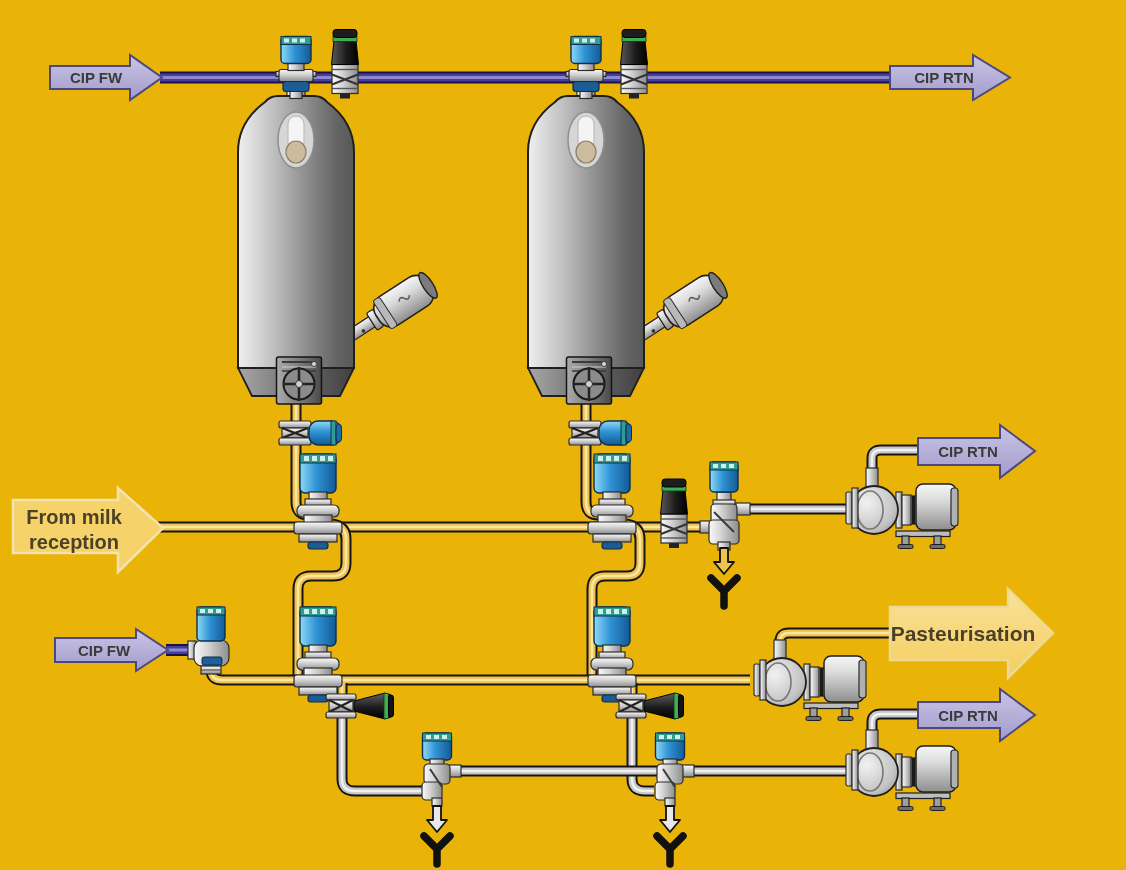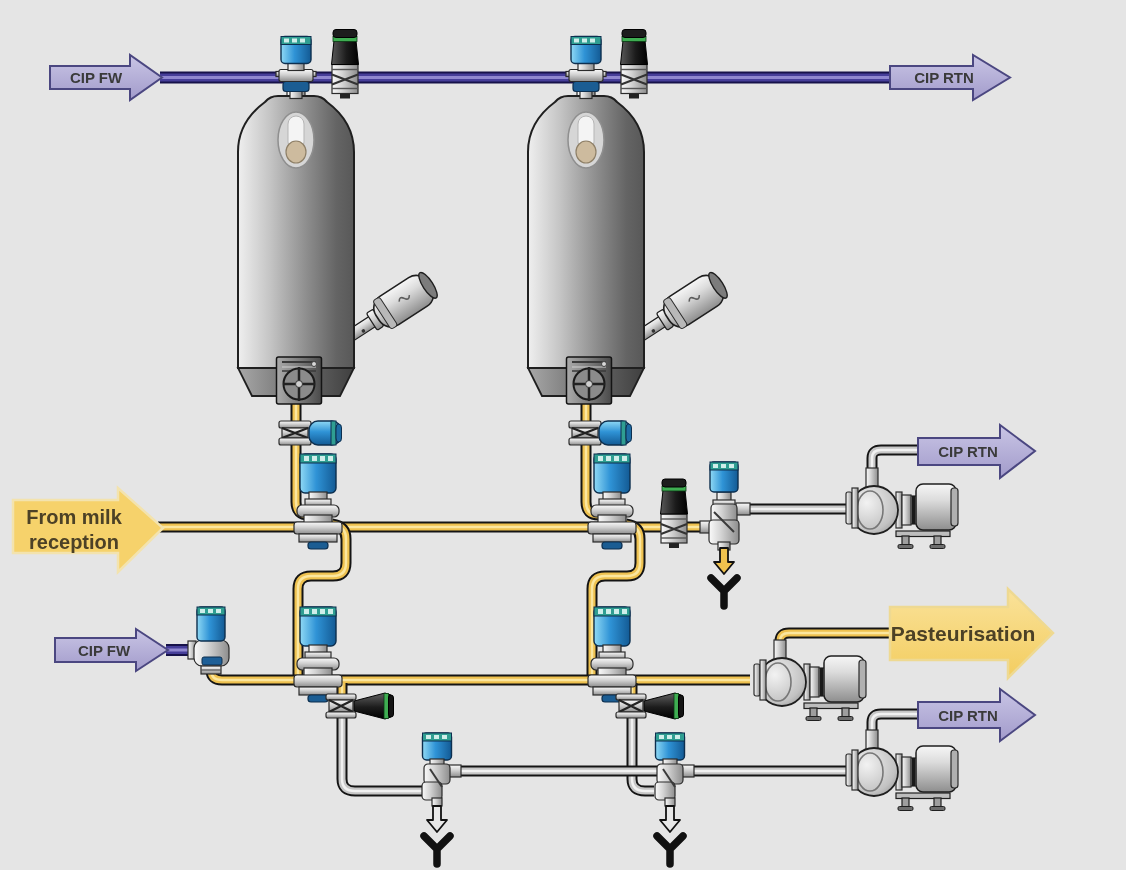--- a/index.html
+++ b/index.html
@@ -1,17 +1,17 @@
 <!DOCTYPE html>
 <html><head>
 <meta charset="utf-8">
 <style>
   html,body{margin:0;padding:0;background:#ffffff;}
   body{font-family:"Liberation Sans",sans-serif;}
-  .stage{position:relative;width:1126px;height:870px;background:#e5e5e5;overflow:hidden;}
+  .stage{position:relative;width:1126px;height:870px;background:#eab308;overflow:hidden;}
   svg{display:block;}
   
   .po{fill:none;stroke:#141414;}
   .pm{fill:none;}
   .ph{fill:none;}
   .pipe-y .pm{stroke:#eec14f;} .pipe-y .ph{stroke:#fbe69e;}
   .pipe-g .pm{stroke:#c6c6c6;} .pipe-g .ph{stroke:#f1f1f1;}
   .pipe-p .po{stroke:#17124a;} .pipe-p .pm{stroke:#463e99;} .pipe-p .ph{stroke:#8f87cf;}
   .w12{stroke-width:12;} .w11{stroke-width:11;} .w8{stroke-width:8;} .w7{stroke-width:7;} .w3{stroke-width:3;} .w25{stroke-width:2.5;}
   .silver{fill:url(#gSilvH);stroke:#2b2b2b;stroke-width:1.2;}

